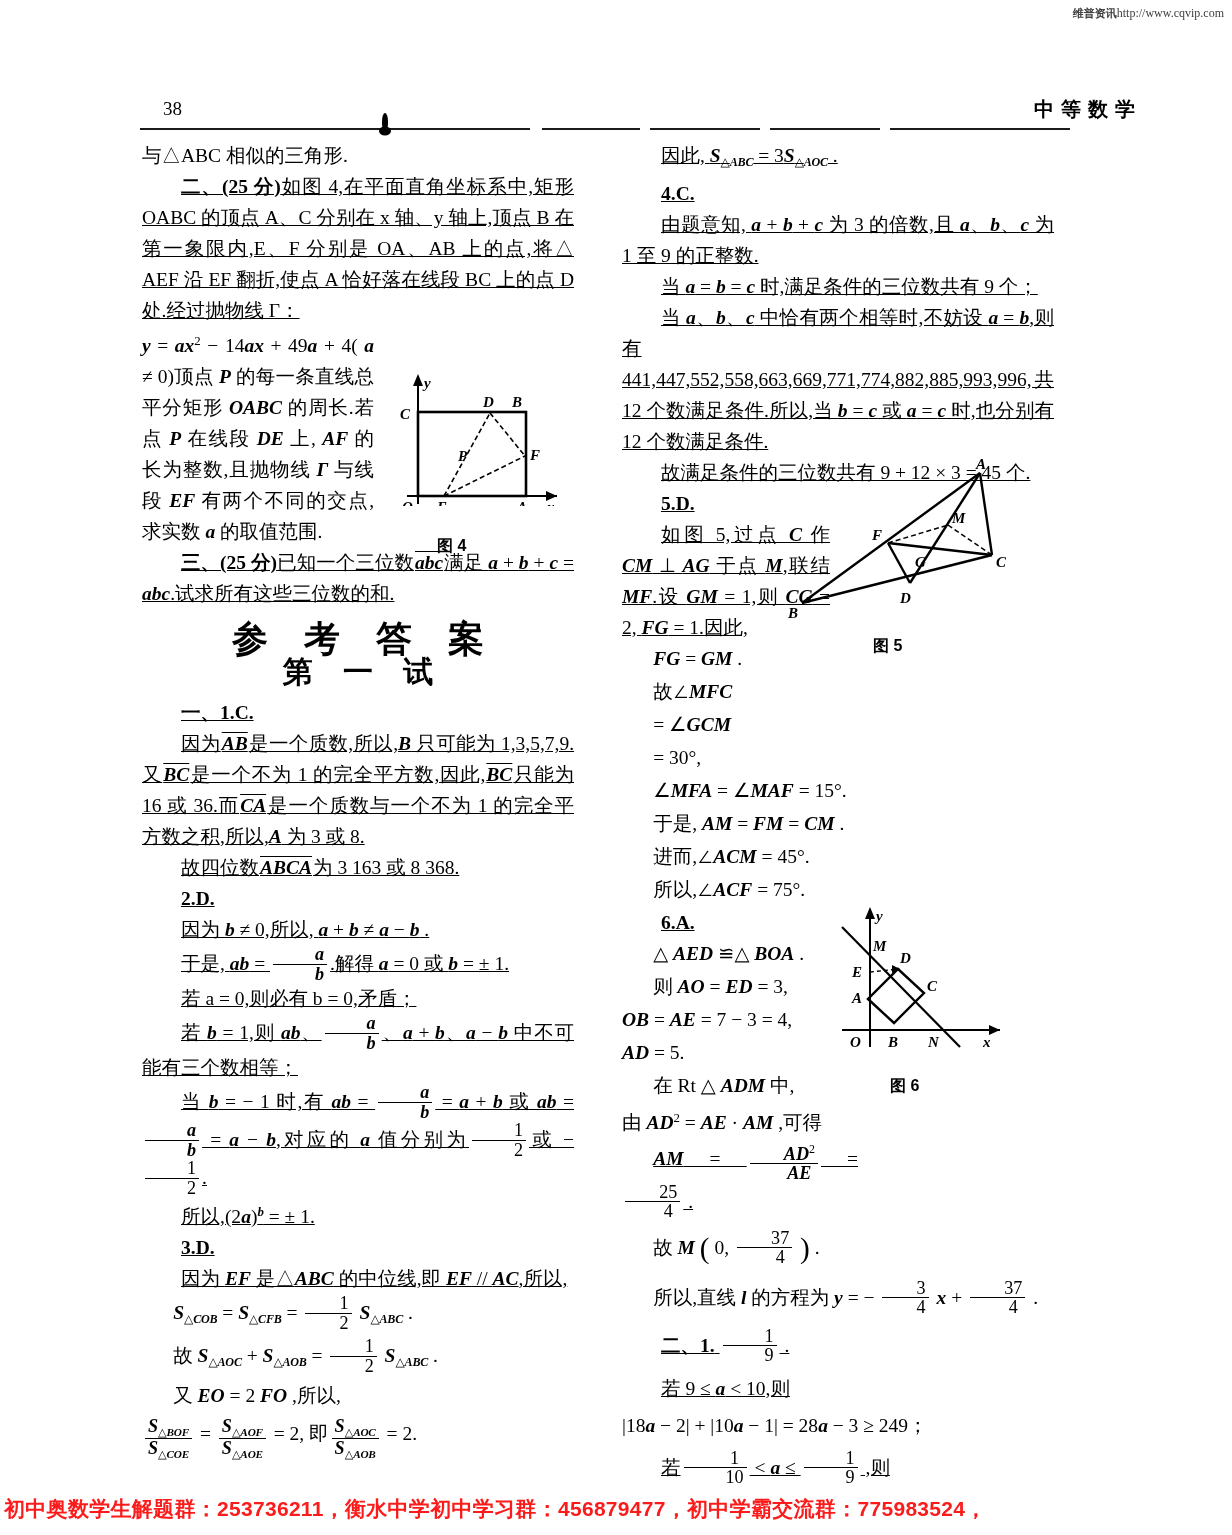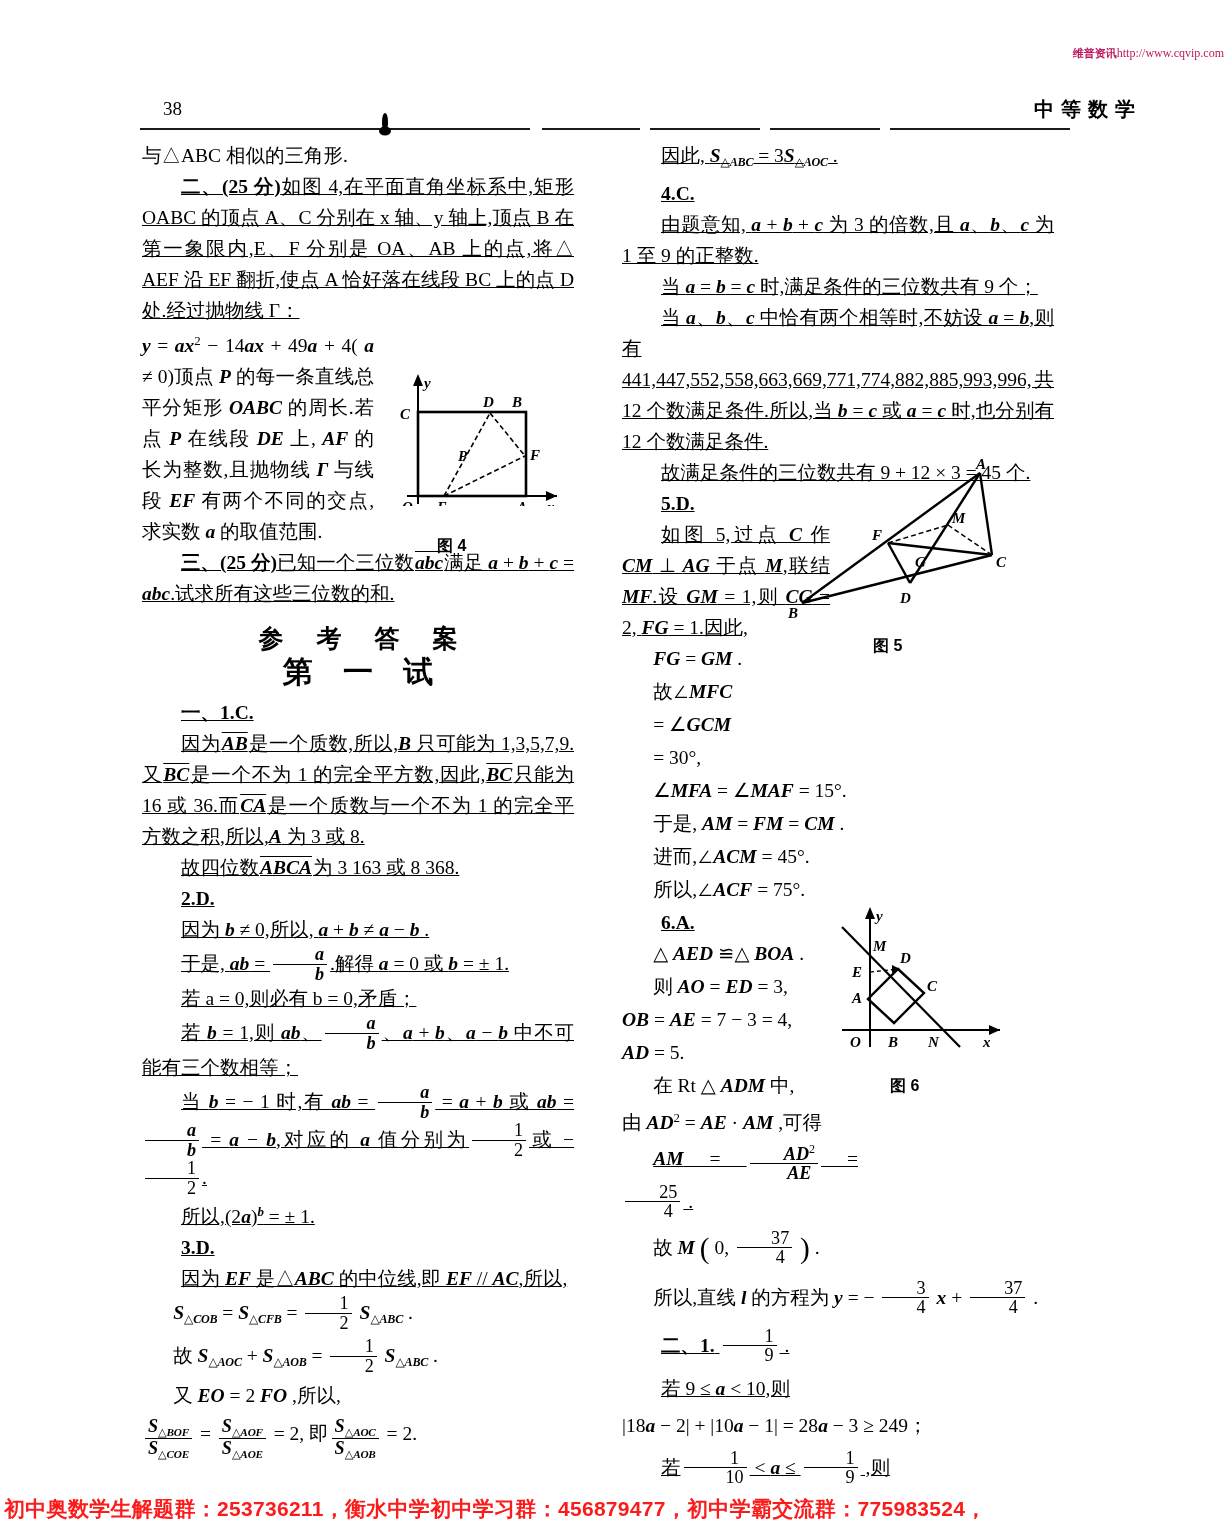--- a/index.html
+++ b/index.html
@@ -2,21 +2,21 @@
 <html><head>
 <meta charset="utf-8">
 <style>
   html,body{margin:0;padding:0;background:#fff;}
   body{width:1232px;height:1535px;position:relative;font-family:"Liberation Serif",serif;color:#000;overflow:hidden;}
   .page{position:absolute;inset:0;}
 
   
   .wm-top{position:absolute;left:6px;top:4px;color:#fc1b1b;font-family:"Liberation Sans",sans-serif;
           font-weight:700;font-size:21px;letter-spacing:.5px;white-space:nowrap;}
-  .wm-src{position:absolute;right:8px;top:6px;color:#be185d;font-size:12px;white-space:nowrap;margin-top:40px;}
+  .wm-src{position:absolute;right:8px;top:6px;color:#404040;font-size:12px;white-space:nowrap;}
   .wm-src .cn{font-family:"Liberation Sans",sans-serif;font-weight:700;font-size:11px;}
   .wm-bottom{position:absolute;left:4px;top:1495px;color:#fc1b1b;font-family:"Liberation Sans",sans-serif;
              font-weight:700;font-size:21px;letter-spacing:.3px;white-space:nowrap;}
 
   
   .folio{position:absolute;left:163px;top:98px;font-size:19px;font-family:"Liberation Serif",serif;}
   .journal{position:absolute;right:90px;top:96px;font-size:20px;font-family:"Liberation Sans",sans-serif;
            font-weight:700;letter-spacing:7px;}
   .rule{position:absolute;left:140px;top:128px;width:930px;height:0;border-top:2px solid #1a1a1a;}
   .rule-dash{position:absolute;top:127px;height:3px;background:#fff;}
@@ -44,21 +44,21 @@
 
   
   .frac{display:inline-block;vertical-align:-0.52em;text-align:center;line-height:1.02;margin:0 3px;font-size:.93em;}
   .frac .n{display:block;padding:0 3px;}
   .frac .d{display:block;border-top:1.4px solid #000;padding:0 3px;}
   .sub{font-size:.62em;vertical-align:-.32em;letter-spacing:-.2px;}
   .sup{font-size:.66em;vertical-align:.55em;}
 
   
   .title-main{text-align:center;font-family:"Liberation Sans",sans-serif;font-weight:700;
-              font-size:25px;letter-spacing:13px;margin:14px 0 2px 13px;}
+              font-size:36px;letter-spacing:13px;margin:14px 0 2px 13px;}
   .title-sub{text-align:center;font-family:"Liberation Sans",sans-serif;font-weight:700;
              font-size:30px;letter-spacing:11px;margin:2px 0 10px 11px;}
 
   
   .fig{position:absolute;}
   .figcap{position:absolute;font-family:"Liberation Sans",sans-serif;font-weight:700;font-size:16px;}
   .fig text{font-family:"Liberation Serif",serif;font-style:italic;font-weight:700;}
   .spacer{float:right;}
 </style>
 </head>

